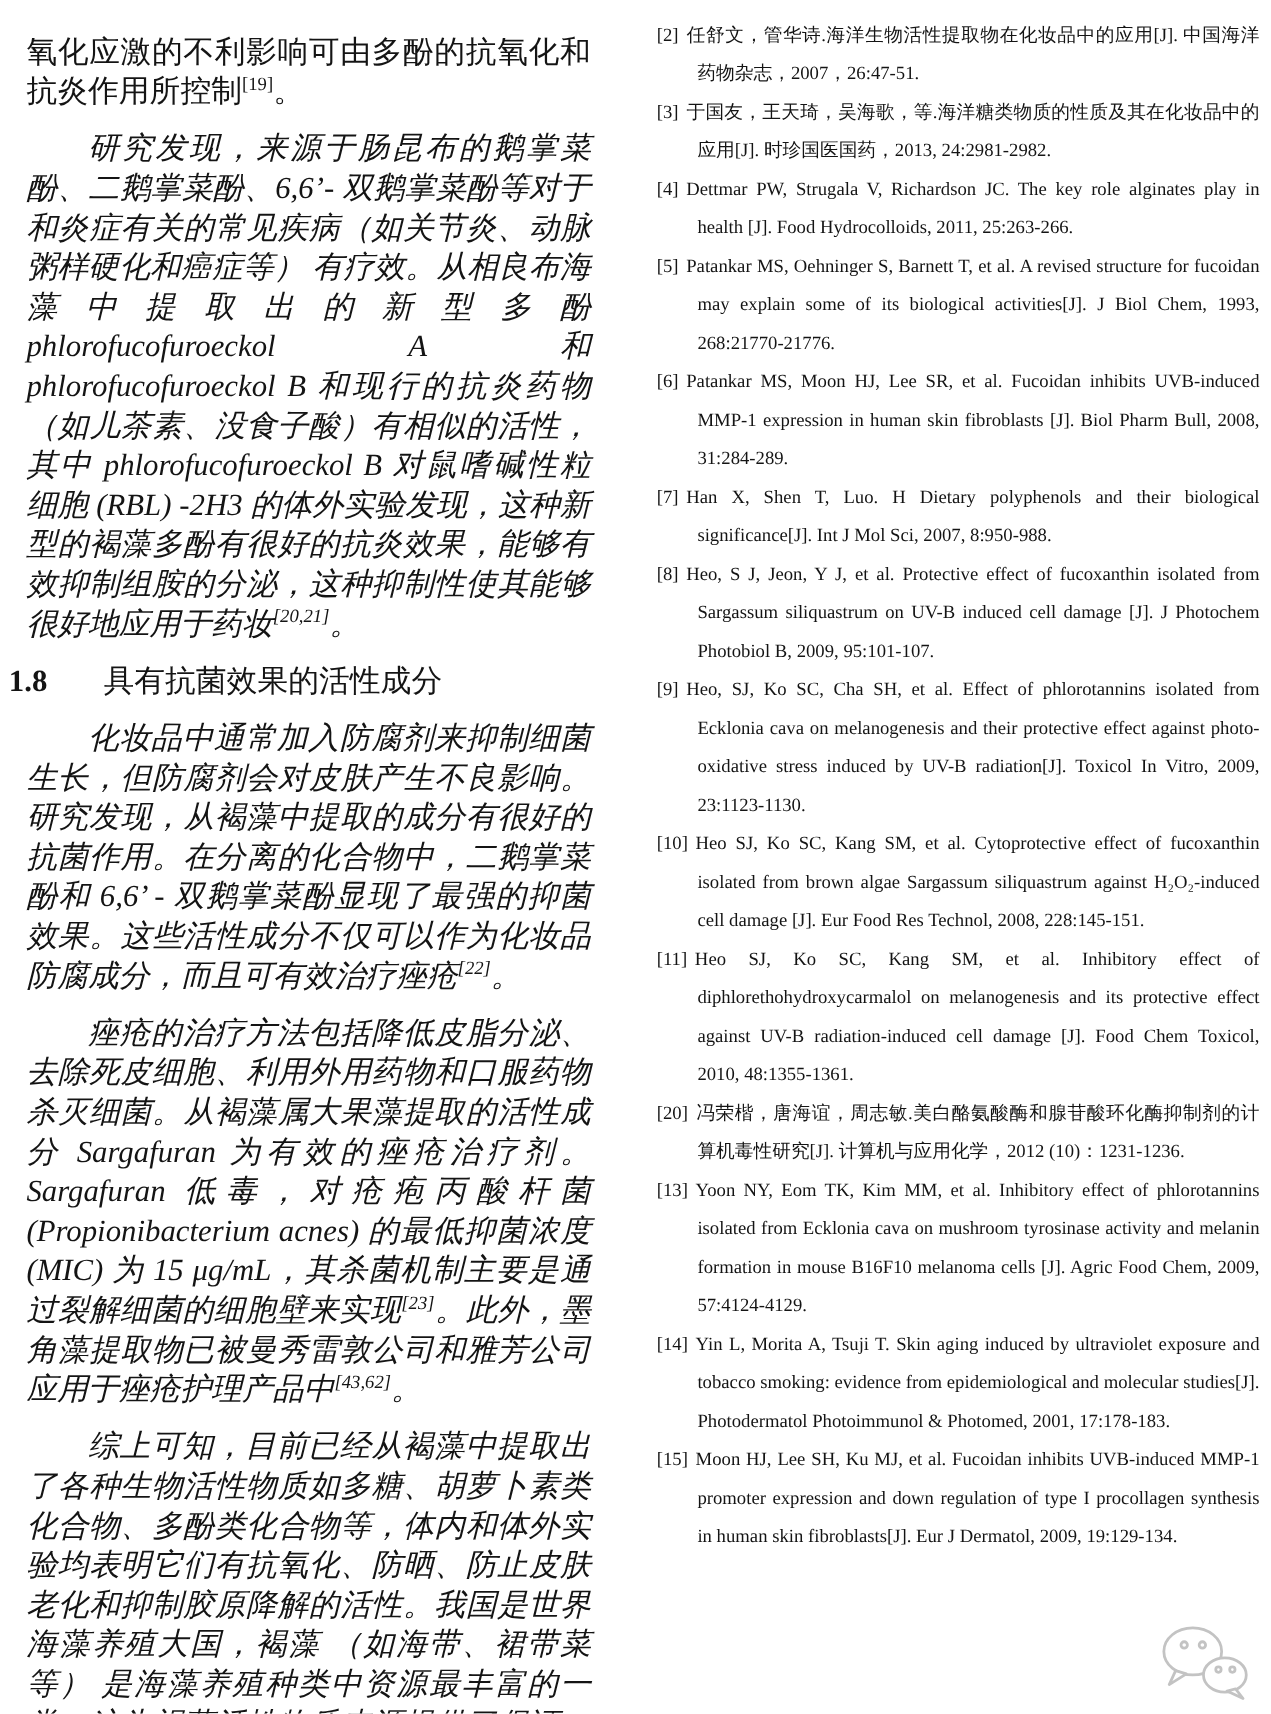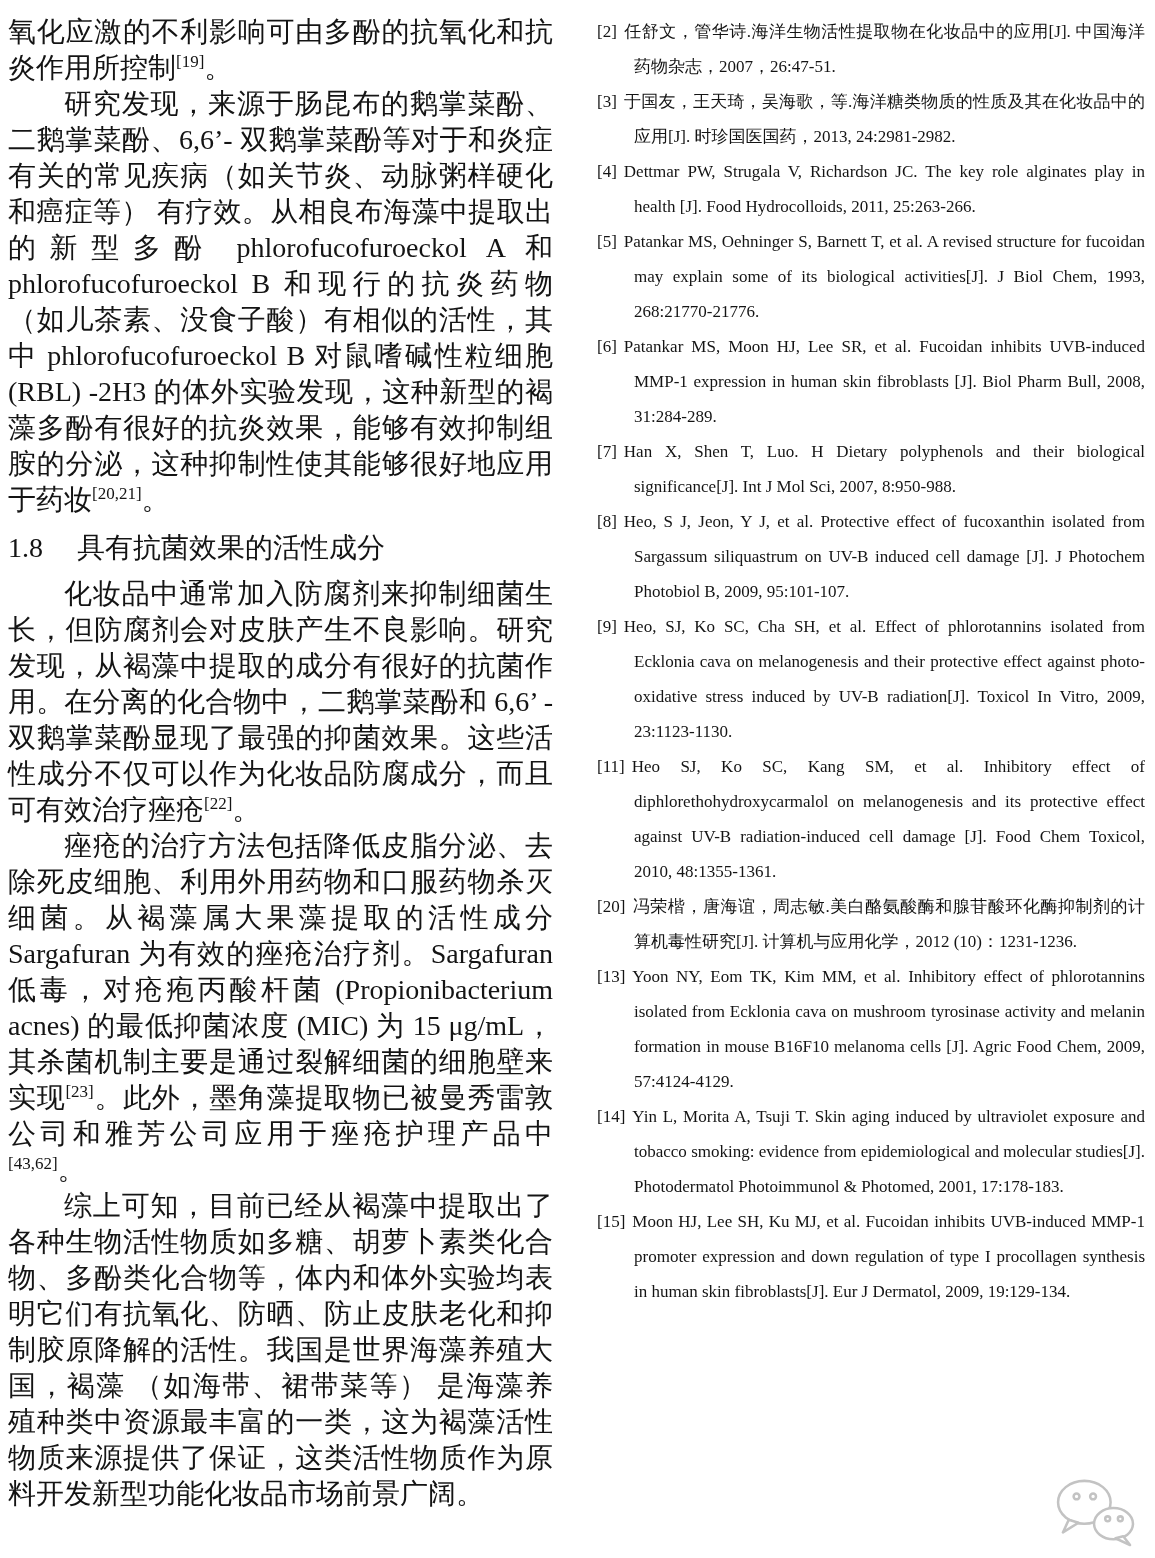--- a/index.html
+++ b/index.html
@@ -20,38 +20,38 @@
   }
   .col { flex: none; }
   .col-left  { width: 545px; }
   .col-right { width: 548px; }
 
   
   .body-para {
     font-size: 28px;
     line-height: 36px;
     text-align: justify;
-    margin: 0;
+    margin: 16px;
   }
-  .ind { text-indent: 2em; }
+  .ind { text-indent: 2em; font-style: italic; }
   sup.cite {
     font-size: 17px;
     line-height: 0;
     vertical-align: super;
   }
 
   
   .sec-heading {
     font-size: 28px;
     line-height: 36px;
     margin: 12px 0 10px 0;
   }
   .sec-heading .sec-num {
-    font-weight: normal;
-    margin-right: 34px;
+    font-weight: bold;
+    margin-right: 51px;
   }
   .sec-heading-big { margin: 34px 0 18px 0; font-size: 29px; }
 
   
   .ref {
     font-size: 17px;
     line-height: 35px;
     text-align: justify;
     padding-left: 37px;
     text-indent: -37px;
@@ -110,20 +110,21 @@
         <p class="ref"><span class="ref-label">[5]</span><span>Patankar MS, Oehninger S, Barnett T, et al. A revised structure for fucoidan may explain some of its biological activities[J]. J Biol Chem, 1993, 268:21770-21776.</span></p>
 
         <p class="ref"><span class="ref-label">[6]</span><span>Patankar MS, Moon HJ, Lee SR, et al. Fucoidan inhibits UVB-induced MMP-1 expression in human skin fibroblasts [J]. Biol Pharm Bull, 2008, 31:284-289.</span></p>
 
         <p class="ref"><span class="ref-label">[7]</span><span>Han X, Shen T, Luo. H Dietary polyphenols and their biological significance[J]. Int J Mol Sci, 2007, 8:950-988.</span></p>
 
         <p class="ref"><span class="ref-label">[8]</span><span>Heo, S J, Jeon, Y J, et al. Protective effect of fucoxanthin isolated from Sargassum siliquastrum on UV-B induced cell damage [J]. J Photochem Photobiol B, 2009, 95:101-107.</span></p>
 
         <p class="ref"><span class="ref-label">[9]</span><span>Heo, SJ, Ko SC, Cha SH, et al. Effect of phlorotannins isolated from Ecklonia cava on melanogenesis and their protective effect against photo-oxidative stress induced by UV-B radiation[J]. Toxicol In Vitro, 2009, 23:1123-1130.</span></p>
 
+        <p class="ref"><span class="ref-label">[10]</span><span>Heo SJ, Ko SC, Kang SM, et al. Cytoprotective effect of fucoxanthin isolated from brown algae Sargassum siliquastrum against H₂O₂-induced cell damage [J]. Eur Food Res Technol, 2008, 228:145-151.</span></p>
 
         <p class="ref"><span class="ref-label">[11]</span><span>Heo SJ, Ko SC, Kang SM, et al. Inhibitory effect of diphlorethohydroxycarmalol on melanogenesis and its protective effect against UV-B radiation-induced cell damage [J]. Food Chem Toxicol, 2010, 48:1355-1361.</span></p>
 
         <p class="ref"><span class="ref-label">[20]</span><span>冯荣楷，唐海谊，周志敏.美白酪氨酸酶和腺苷酸环化酶抑制剂的计算机毒性研究[J]. 计算机与应用化学，2012 (10)：1231-1236.</span></p>
 
         <p class="ref"><span class="ref-label">[13]</span><span>Yoon NY, Eom TK, Kim MM, et al. Inhibitory effect of phlorotannins isolated from Ecklonia cava on mushroom tyrosinase activity and melanin formation in mouse B16F10 melanoma cells [J]. Agric Food Chem, 2009, 57:4124-4129.</span></p>
 
         <p class="ref"><span class="ref-label">[14]</span><span>Yin L, Morita A, Tsuji T. Skin aging induced by ultraviolet exposure and tobacco smoking: evidence from epidemiological and molecular studies[J]. Photodermatol Photoimmunol &amp; Photomed, 2001, 17:178-183.</span></p>
 
         <p class="ref"><span class="ref-label">[15]</span><span>Moon HJ, Lee SH, Ku MJ, et al. Fucoidan inhibits UVB-induced MMP-1 promoter expression and down regulation of type I procollagen synthesis in human skin fibroblasts[J]. Eur J Dermatol, 2009, 19:129-134.</span></p>

